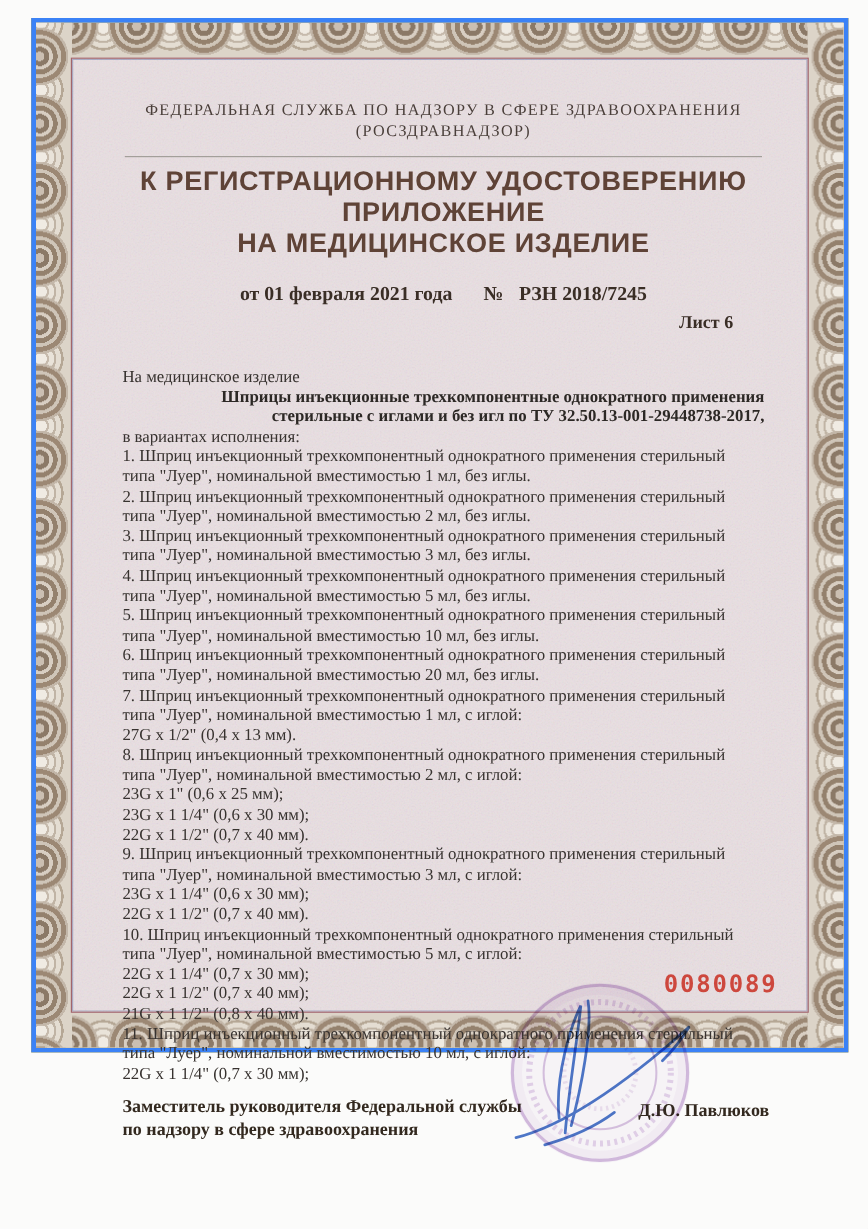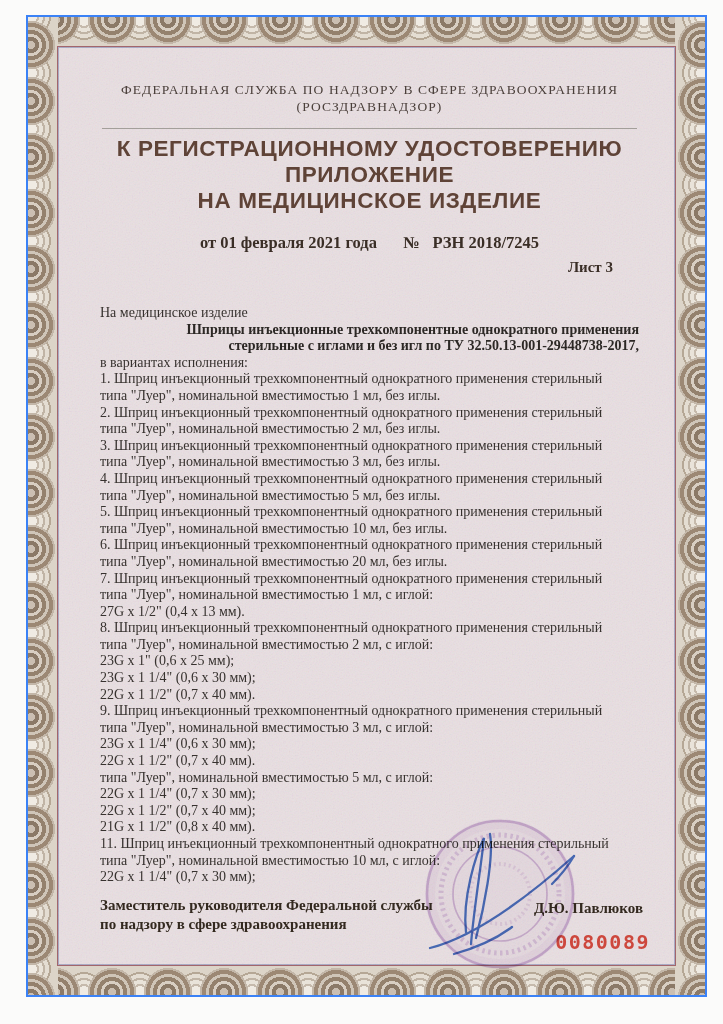--- a/index.html
+++ b/index.html
@@ -4,22 +4,22 @@
 <title>Document</title>
 <style>
   html,body{margin:0;padding:0;background:#fbfbfa;}
   .page{
     position:relative;width:723px;height:1024px;margin:0 auto;
     background:#fbfbfa;overflow:hidden;
     font-family:"Liberation Serif","DejaVu Serif",serif;
   }
   
   .frame{
-    position:absolute;left:26px;top:15px;width:681px;height:982px;
-    border:2px solid #3b82f6;background:#eab308;box-sizing:border-box;
+    position:absolute;left:26px;top:15px;width:681px;height:862px;
+    border:4px solid #3b82f6;background:#eab308;box-sizing:border-box;
   }
   .strip{position:absolute;}
   .strip-top,.strip-bottom{left:0;right:0;height:30px;}
   .strip-left,.strip-right{top:0;bottom:0;width:30px;}
   .strip-top{top:0;
     background-color:#dcd4c8;
     background-image:
       radial-gradient(circle 25px at 50% 3px,#cbbfb2 0 4px,#8b7967 4px 8px,#d8cec2 8px 11px,#94816d 11px 15px,#cfc5b8 15px 18px,#9c8874 18px 22px,#c3b7a9 22px 24px,rgba(0,0,0,0) 24px),
       radial-gradient(circle 22px at 50% 4px,#f0ebe3 0 5px,#c6baac 5px 7px,#e9e3d9 7px 11px,#c0b4a5 11px 13px,#e4ddd2 13px 17px,#b5a795 17px 19px,rgba(0,0,0,0) 19px);
     background-size:56px 30px,56px 30px;background-position:0 0,28px 0;background-repeat:repeat-x,repeat-x;
@@ -102,21 +102,21 @@
         <div class="title">К РЕГИСТРАЦИОННОМУ УДОСТОВЕРЕНИЮ</div>
         <div class="title">ПРИЛОЖЕНИЕ</div>
         <div class="title">НА МЕДИЦИНСКОЕ ИЗДЕЛИЕ</div>
         <div class="meta-row">
           <span>от 01 февраля 2021 года</span>
           <span class="number-group">
             <span>№</span>
             <span>РЗН 2018/7245</span>
           </span>
         </div>
-        <div class="sheet">Лист 3</div>
+        <div class="sheet">Лист 6</div>
 
         <div class="body-text">
             <div class="bline">На медицинское изделие</div>
             <div class="bline b">Шприцы инъекционные трехкомпонентные однократного применения</div>
             <div class="bline b">стерильные с иглами и без игл по ТУ 32.50.13-001-29448738-2017,</div>
             <div class="bline">в вариантах исполнения:</div>
             <div class="bline">1. Шприц инъекционный трехкомпонентный однократного применения стерильный</div>
             <div class="bline">типа "Луер", номинальной вместимостью 1 мл, без иглы.</div>
             <div class="bline">2. Шприц инъекционный трехкомпонентный однократного применения стерильный</div>
             <div class="bline">типа "Луер", номинальной вместимостью 2 мл, без иглы.</div>
@@ -133,20 +133,21 @@
             <div class="bline">27G x 1/2" (0,4 x 13 мм).</div>
             <div class="bline">8. Шприц инъекционный трехкомпонентный однократного применения стерильный</div>
             <div class="bline">типа "Луер", номинальной вместимостью 2 мл, с иглой:</div>
             <div class="bline">23G x 1" (0,6 x 25 мм);</div>
             <div class="bline">23G x 1 1/4" (0,6 x 30 мм);</div>
             <div class="bline">22G x 1 1/2" (0,7 x 40 мм).</div>
             <div class="bline">9. Шприц инъекционный трехкомпонентный однократного применения стерильный</div>
             <div class="bline">типа "Луер", номинальной вместимостью 3 мл, с иглой:</div>
             <div class="bline">23G x 1 1/4" (0,6 x 30 мм);</div>
             <div class="bline">22G x 1 1/2" (0,7 x 40 мм).</div>
+            <div class="bline">10. Шприц инъекционный трехкомпонентный однократного применения стерильный</div>
             <div class="bline">типа "Луер", номинальной вместимостью 5 мл, с иглой:</div>
             <div class="bline">22G x 1 1/4" (0,7 x 30 мм);</div>
             <div class="bline">22G x 1 1/2" (0,7 x 40 мм);</div>
             <div class="bline">21G x 1 1/2" (0,8 x 40 мм).</div>
             <div class="bline">11. Шприц инъекционный трехкомпонентный однократного применения стерильный</div>
             <div class="bline">типа "Луер", номинальной вместимостью 10 мл, с иглой:</div>
             <div class="bline">22G x 1 1/4" (0,7 x 30 мм);</div>
           </div>
 
         <div class="footer">

